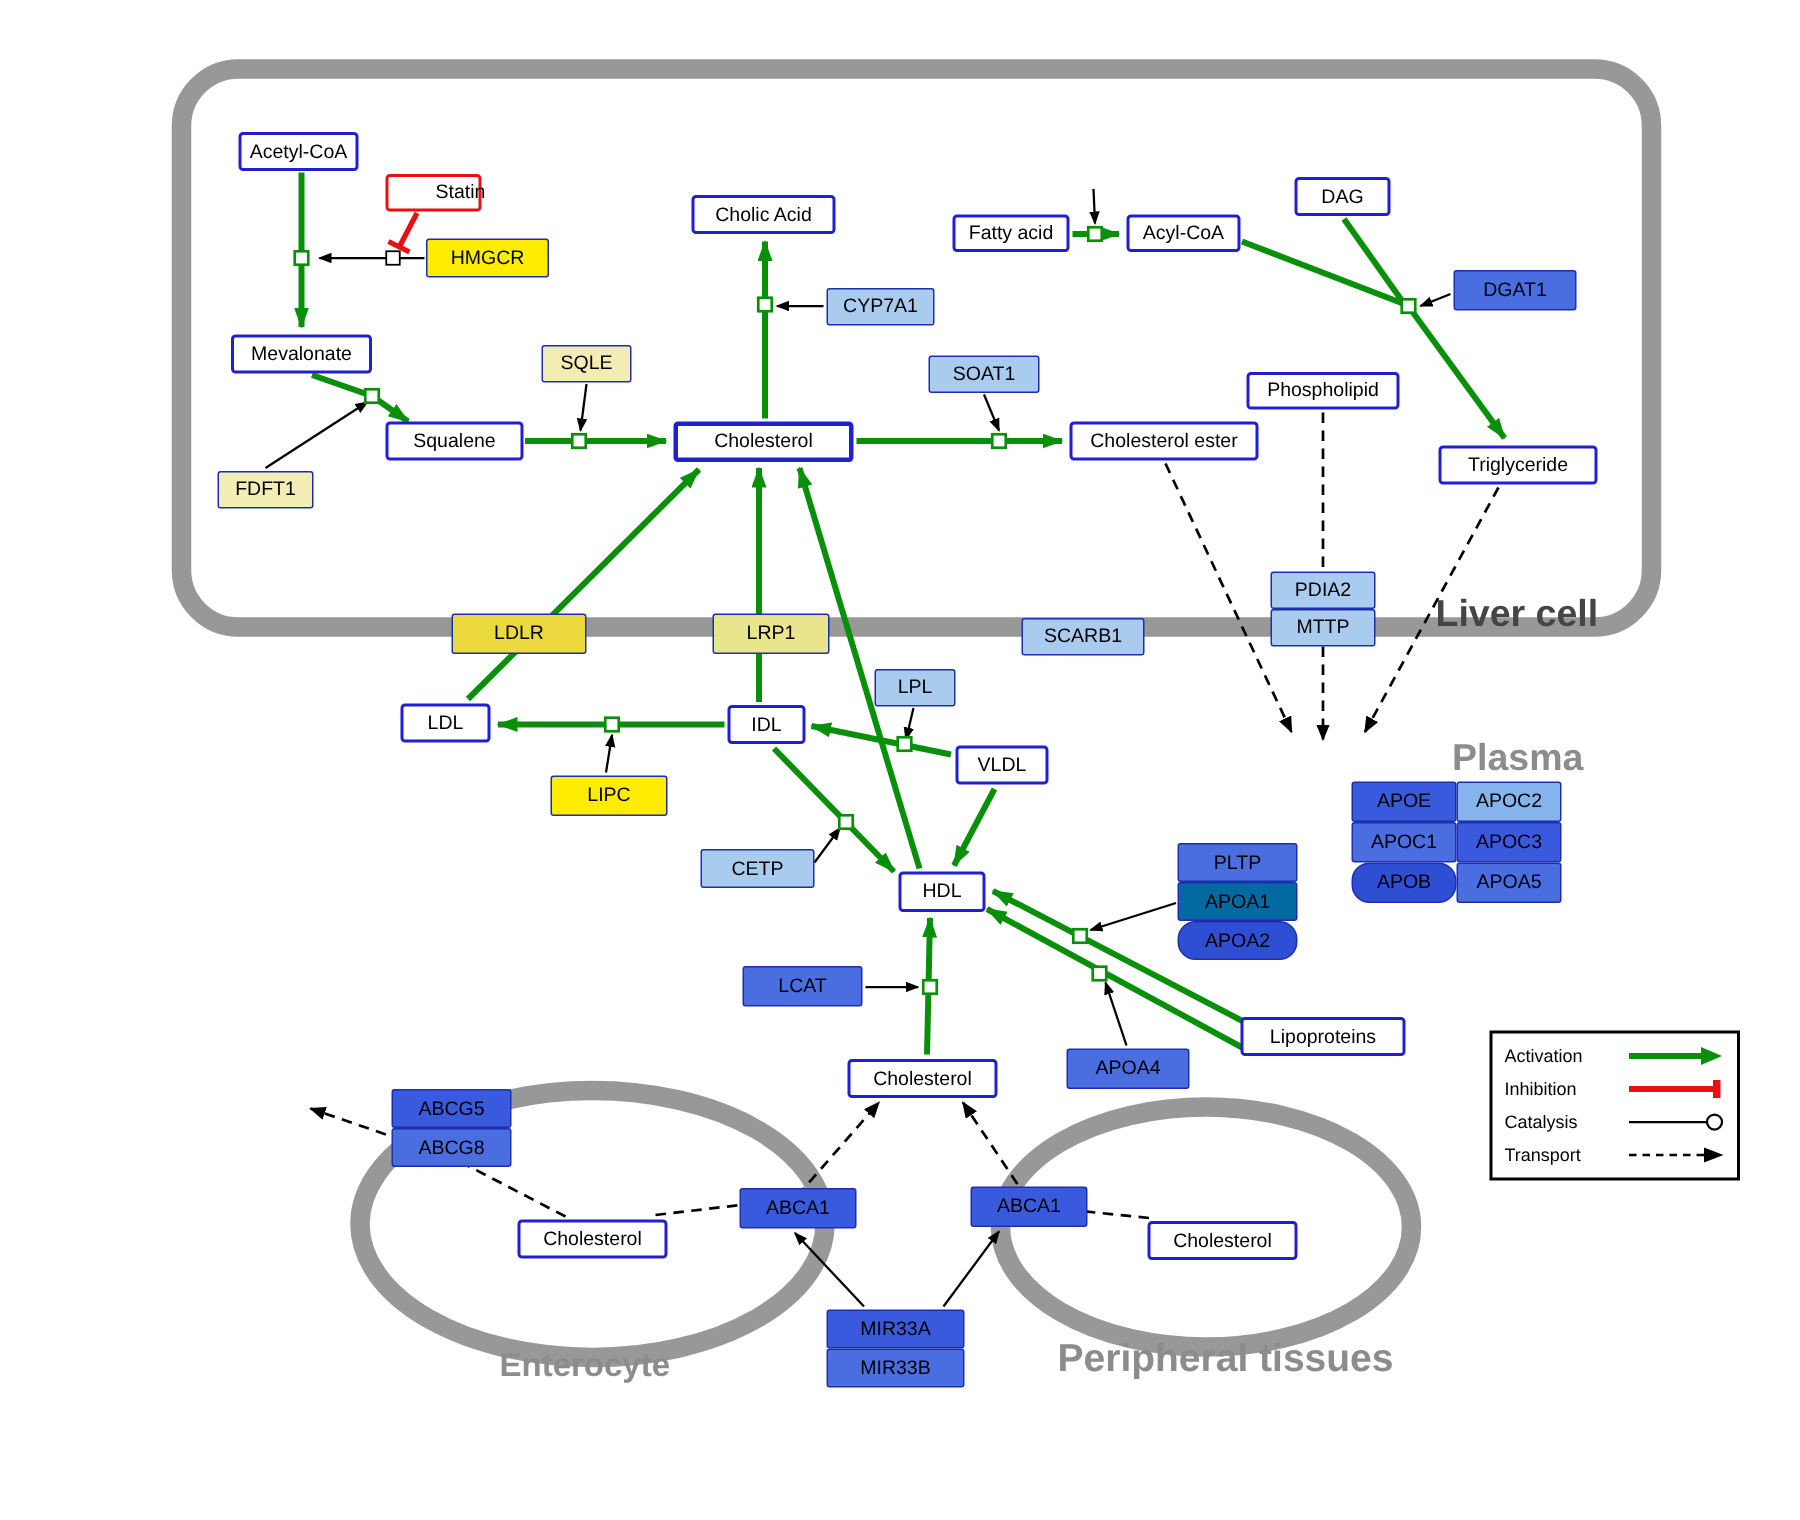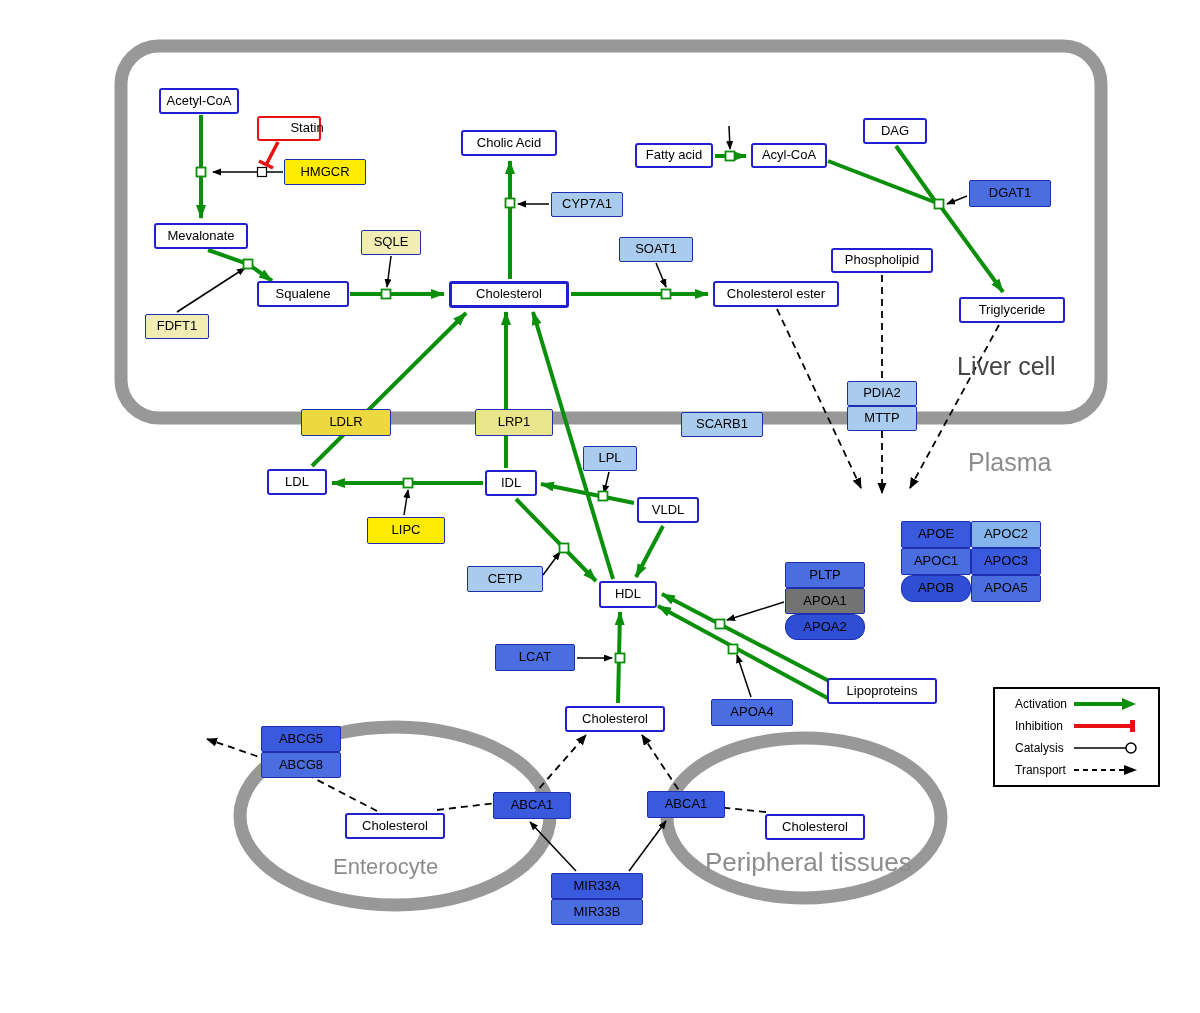--- a/index.html
+++ b/index.html
@@ -13,30 +13,30 @@
   .statin{border-color:#e81010;border-width:2.5px;padding-left:36px;}
   .gene{border:1px solid #1d2fae;border-radius:2px;}
   .f-y{background:#ffec00;}
   .f-ld{background:#ecd83f;}
   .f-py{background:#f1edb4;}
   .f-py2{background:#e9e58c;}
   .f-lb{background:#a9ccee;}
   .f-b1{background:#4a6de0;}
   .f-b2{background:#3a5ade;}
   .f-b3{background:#2e4fd4;border-radius:12px;}
-  .f-b4{background:#737373;}
+  .f-b4{background:#0369a1;}
   .f-b5{background:#85b4ec;}
   .two-line{padding:0 14px;}
-  .comp-label{position:absolute;font-weight:normal;}
+  .comp-label{position:absolute;font-weight:bold;margin-top:43px;}
   .lbl-liver{left:957px;top:352px;font-size:25px;color:#454545;}
   .lbl-plasma{left:968px;top:448px;font-size:25px;color:#8c8c8c;}
   .lbl-ent{left:333px;top:854px;font-size:22px;color:#8c8c8c;}
   .lbl-per{left:705px;top:847px;font-size:26px;color:#8c8c8c;}
   .legend{position:absolute;left:993px;top:687px;width:167px;height:100px;background:#fff;
-          border:2px solid #000;box-sizing:border-box;padding:5px 20px;display:flex;
+          border:2px solid #000;box-sizing:border-box;padding:5px 8px;display:flex;
           flex-direction:column;justify-content:space-between;}
   .lrow{display:flex;align-items:center;justify-content:space-between;height:20px;}
   .lrow span{font-size:12px;color:#000;}
 </style>
 </head>
 <body>
 
 <div id="canvas">
 
   <svg class="layer" width="1200" height="1013">

